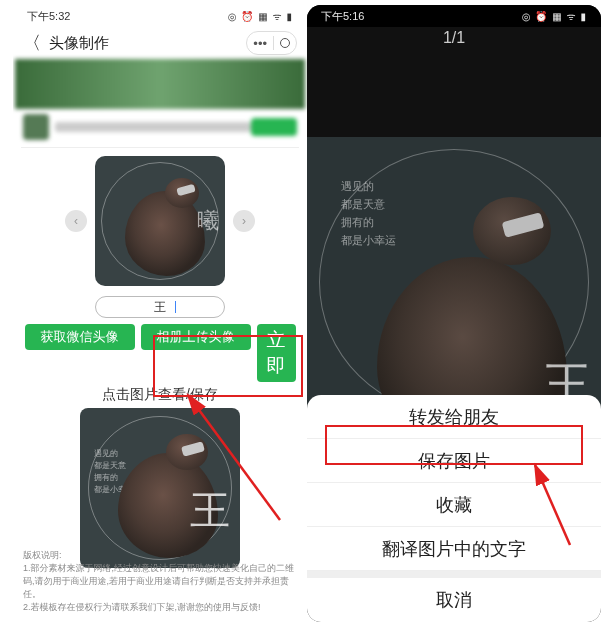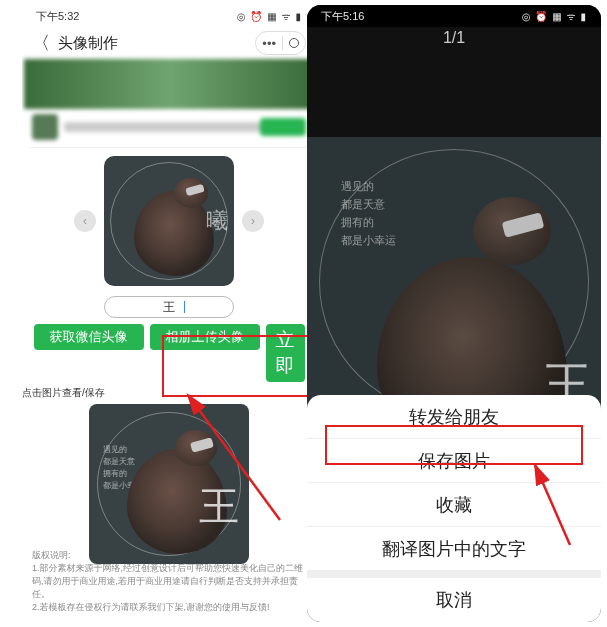--- a/index.html
+++ b/index.html
@@ -13,21 +13,21 @@
   }
   .phone {
     position: absolute;
     top: 5px;
     width: 294px;
     height: 617px;
     border-radius: 14px;
     overflow: hidden;
     background: #fff;
   }
-  .phone.left { left: 22px; }
+  .phone.left { left: 13px; }
   .phone.right { left: 307px; background: #000; }
 
   
   .status {
     height: 22px;
     display: flex;
     align-items: center;
     justify-content: space-between;
     padding: 0 14px;
     font-size: 11px;
@@ -146,21 +146,21 @@
     border-radius:4px;display:flex;align-items:center;justify-content:center;
     padding:0 10px;
   }
   .btn.sm { height:26px; width:110px;}
   .btn.big { height:58px; width:120px; font-size:19px;}
   .redbox {
     position:absolute;border:2px solid #e02020;pointer-events:none;
   }
 
   .hint {
-    font-size:10px;color:#333;margin-top:4px;
+    text-align:center;font-size:14px;color:#333;margin-top:4px;
   }
 
   .result {
     margin:4px auto 0;
     width:160px;height:160px;border-radius:8px;
     background:#384244;position:relative;overflow:hidden;
   }
   .result .ring{position:absolute;inset:8px;border:1px solid rgba(255,255,255,0.35);border-radius:50%;}
   .result .hair{
     width:100px;height:105px;

